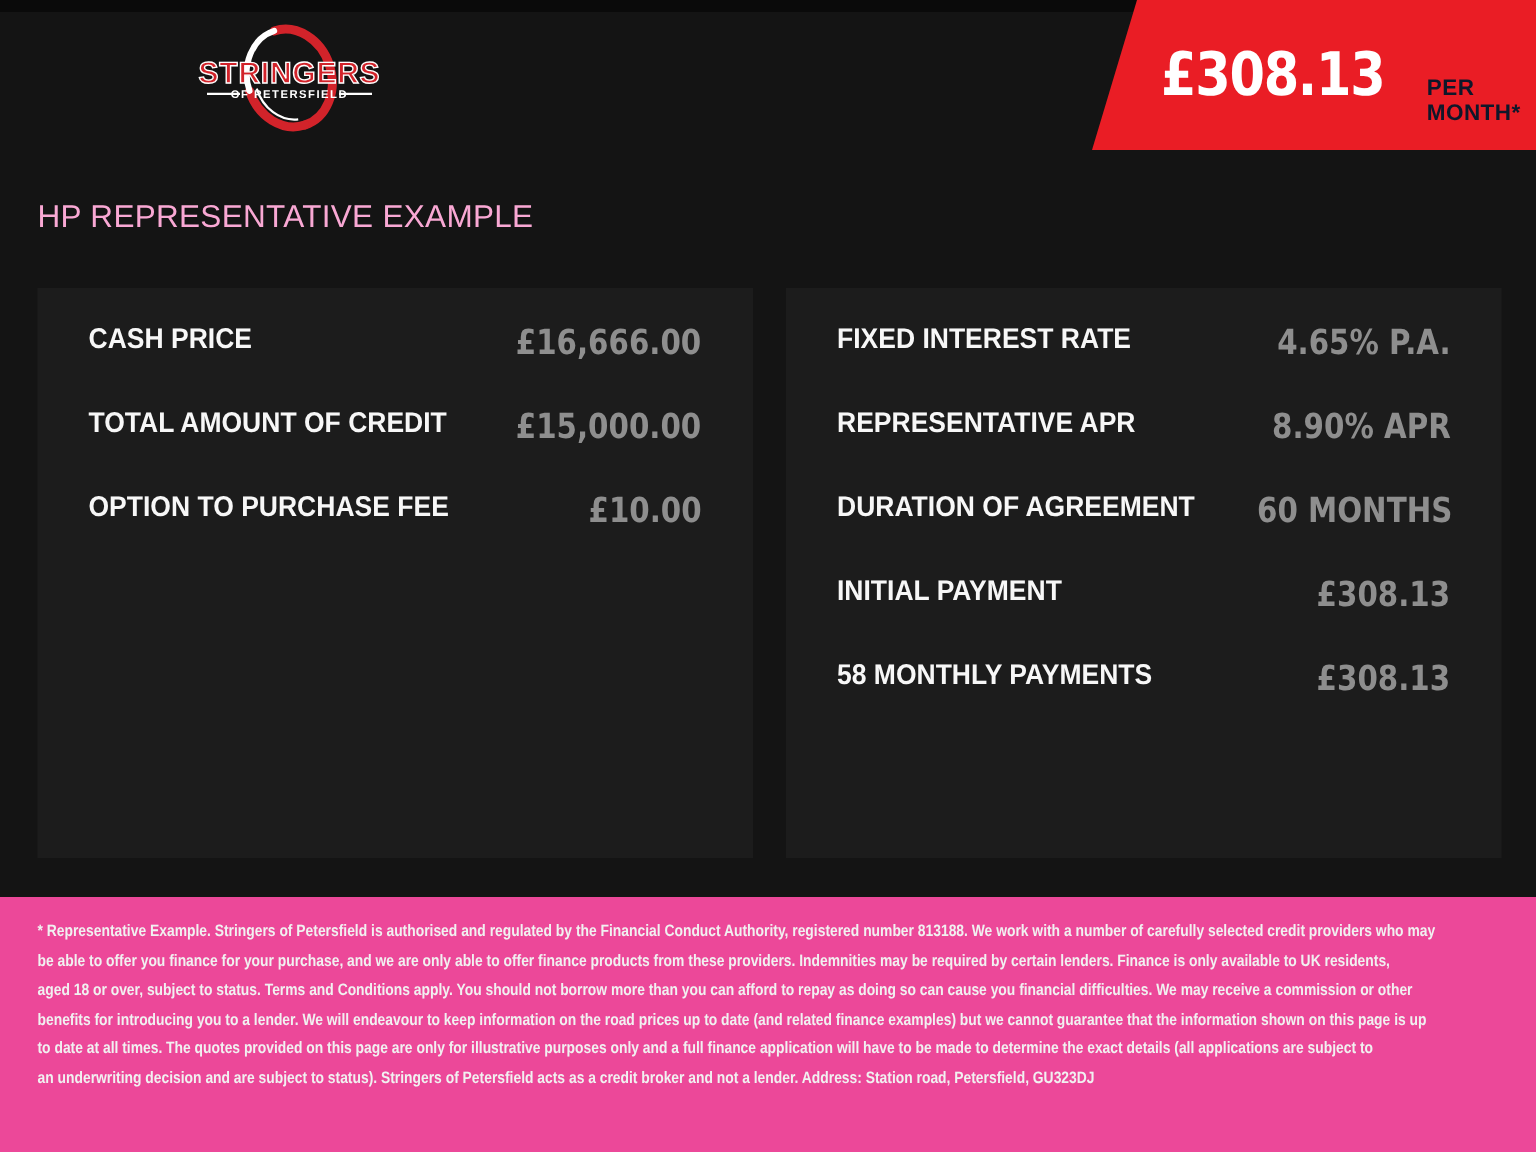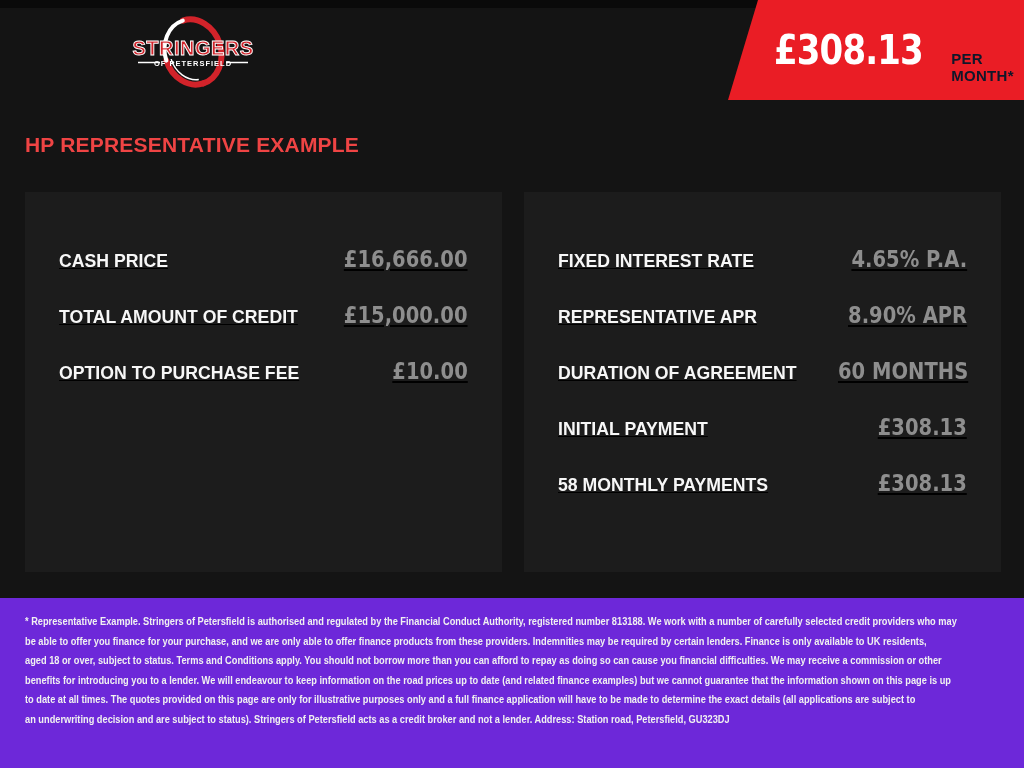--- a/index.html
+++ b/index.html
@@ -14,37 +14,37 @@
   .banner{position:absolute;top:0;left:712px;width:312px;height:100px;
           background:#ea1d25;clip-path:polygon(30px 0,100% 0,100% 100%,0 100%);
           display:flex;align-items:baseline;padding-left:46px;box-sizing:border-box;}
   .banner-inner{display:flex;align-items:baseline;margin-top:30px;}
   .price{font-family:"DejaVu Sans",sans-serif;font-weight:bold;color:#fff;
          font-size:40px;display:inline-block;transform:scaleX(.85);transform-origin:left center;
          letter-spacing:-1px;line-height:1;}
   .period{font-size:15px;font-weight:bold;color:#0f172a;margin-left:2px;letter-spacing:.3px;}
 
   
-  .page-title{position:absolute;left:25px;top:133px;font-size:21px;font-weight:bold;
-              color:#ef4444;letter-spacing:.2px;text-align:center;}
+  .page-title{position:absolute;left:25px;top:133px;font-size:21px;font-weight:normal;
+              color:#f9a8d4;letter-spacing:.2px;text-align:center;}
 
   
   .panel{position:absolute;top:192px;width:477px;height:380px;background:#1c1c1c;
          box-sizing:border-box;padding:24px 34px 20px 34px;}
   .panel.left{left:25px;}
   .panel.right{left:524px;}
-  .row{display:flex;justify-content:space-between;align-items:flex-end;height:56px;text-decoration:underline;}
+  .row{display:flex;justify-content:space-between;align-items:flex-start;height:56px;}
   .row-label{font-size:19px;font-weight:bold;color:#f7f7f7;display:inline-block;
              transform:scaleX(.93);transform-origin:left center;white-space:nowrap;}
   .row-value{font-family:"DejaVu Sans",sans-serif;font-size:23px;font-weight:bold;
              color:#8e8e8e;display:inline-block;transform:scaleX(.85);
              transform-origin:right center;white-space:nowrap;}
 
   
-  .footnote{position:absolute;left:0;top:598px;width:1024px;height:170px;background:#6d28d9;
+  .footnote{position:absolute;left:0;top:598px;width:1024px;height:170px;background:#ec4899;
             padding:14px 25px;box-sizing:border-box;}
   .fn-line{font-size:11px;font-weight:bold;color:#f1f1f1;line-height:19.5px;
            white-space:nowrap;transform:scaleX(.84);transform-origin:left center;}
 </style>
 </head>
 <body>
 
 <div class="top-strip"></div>
 
 <div class="header">

